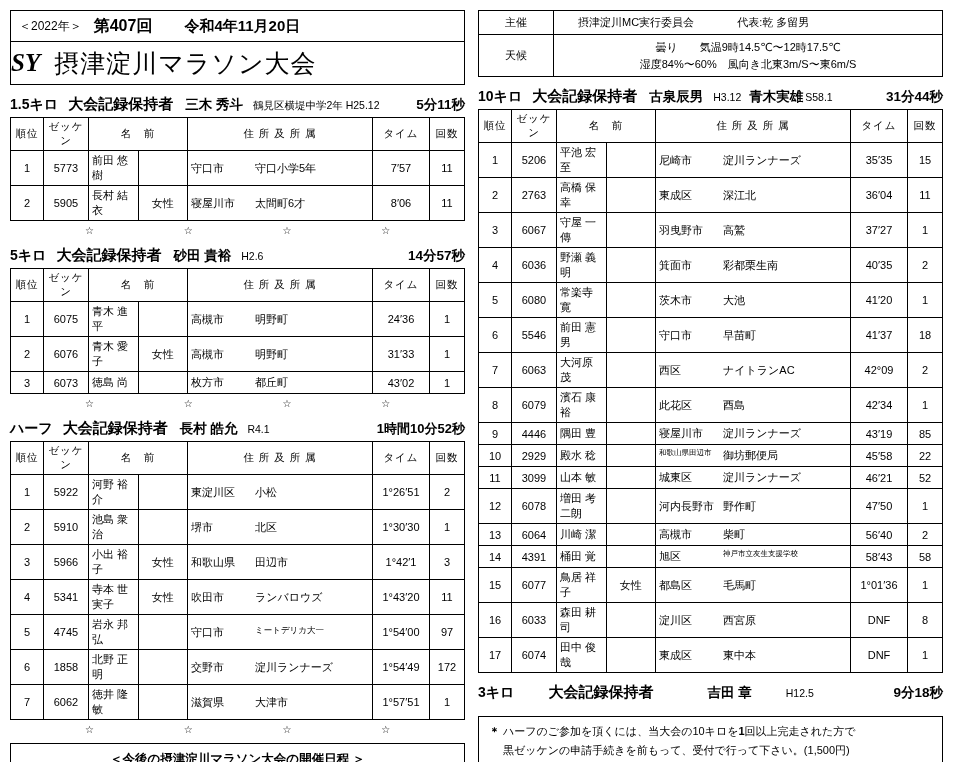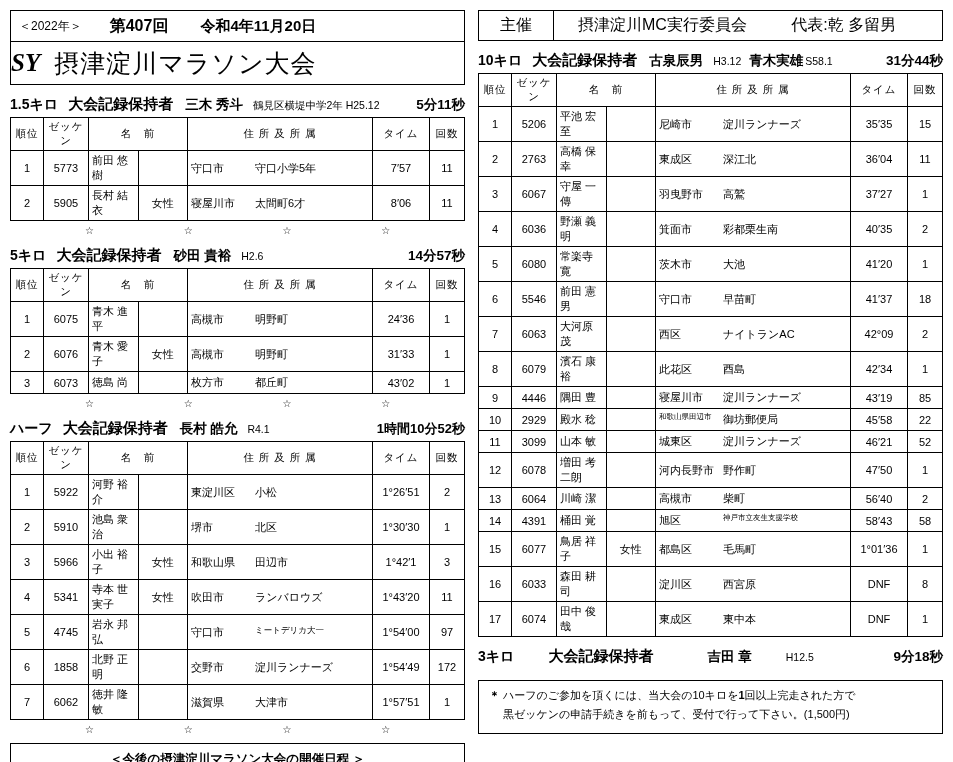--- a/index.html
+++ b/index.html
@@ -12,29 +12,29 @@
     overflow:hidden;
   }
   .page{position:relative;width:953px;height:762px;}
   .col-left{position:absolute;left:10px;top:10px;width:455px;}
   .col-right{position:absolute;left:478px;top:10px;width:465px;}
 
   
   .title-box{border:1.5px solid #000;padding:0;}
   .title-row1{display:flex;align-items:center;border-bottom:1.5px solid #000;height:30px;}
   .year{font-size:12px;margin-left:8px;letter-spacing:0px;}
-  .kai{font-size:16px;font-weight:bold;margin-left:28px;}
+  .kai{font-size:16px;font-weight:bold;margin-left:12px;}
   .date{font-size:15px;font-weight:bold;margin-left:32px;}
   .title-row2{display:flex;align-items:center;height:42px;}
   .sy{font-size:25px;font-weight:bold;font-style:italic;font-family:"Liberation Serif",serif;}
   .main-title{font-size:25px;font-weight:normal;margin-left:14px;letter-spacing:1px;}
 
   
   .hdr-table{border-collapse:collapse;width:100%;}
-  .hdr-table td{border:1px solid #000;font-size:16px;padding:4px 6px;vertical-align:middle;}
+  .hdr-table td{border:1px solid #000;font-size:11px;padding:4px 6px;vertical-align:middle;}
   .hdr-label{width:62px;text-align:center;}
   .hdr-sub{line-height:1.5;}
   .sp{display:inline-block;width:18px;}
   .sp2{display:inline-block;width:40px;}
 
   
   .sec-head{display:flex;align-items:baseline;margin:10px 0 3px 0;}
   .sec-dist{font-size:14px;font-weight:bold;}
   .sec-rec-lbl{font-size:15px;font-weight:bold;margin-left:10px;}
   .sec-holder{font-size:13.5px;font-weight:bold;margin-left:12px;}
@@ -354,20 +354,27 @@
 
     <table class="hdr-table">
       <tbody>
           <tr>
         <td class="hdr-label">主催</td>
         <td>
           <span class="sp"></span><span>摂津淀川MC実行委員会</span>
           <span class="sp2"></span><span>代表:乾 多留男</span>
         </td>
       </tr>
+      <tr>
+        <td class="hdr-label">天候</td>
+        <td class="hdr-sub">
+          <div style="text-align:center">曇り　　気温9時14.5℃〜12時17.5℃</div>
+          <div style="text-align:center">湿度84%〜60%　風向き北東3m/S〜東6m/S</div>
+        </td>
+      </tr>
     </tbody>
       </table>
 
     <div class="sec-head">
       <span class="sec-dist">10キロ</span>
       <span class="sec-rec-lbl">大会記録保持者</span>
       <span class="sec-holder">古泉辰男</span>
       <span class="sec-note">H3.12</span>
       <span class="sec-holder" style="margin-left:8px;">青木実雄</span>
       <span class="sec-note" style="margin-left:2px;">S58.1</span>

